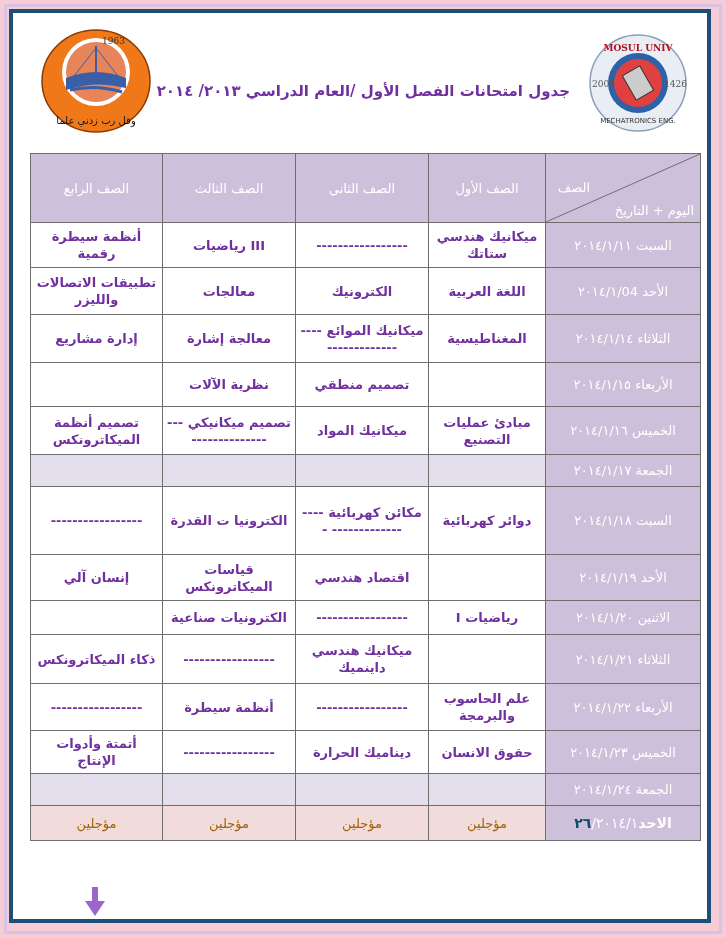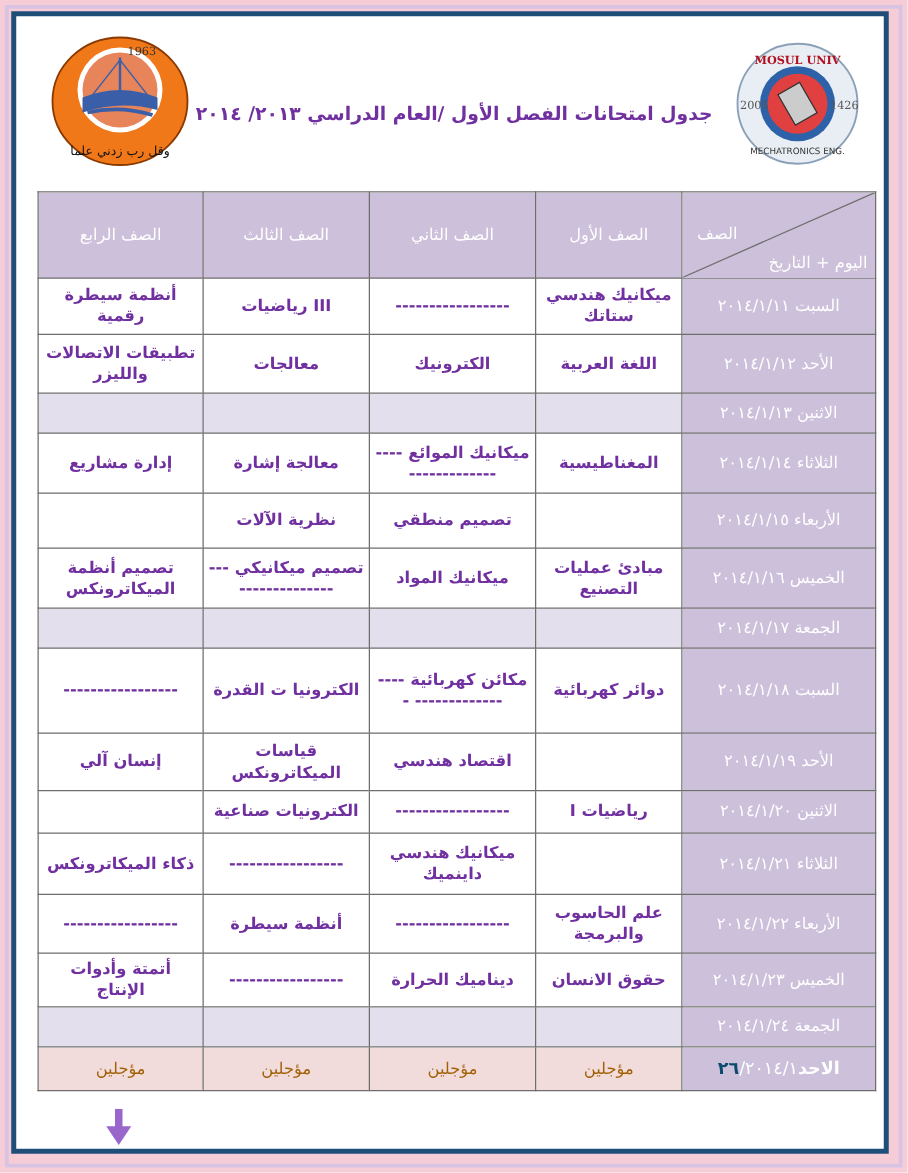--- a/index.html
+++ b/index.html
@@ -25,21 +25,21 @@
     border:1px solid #6e6e6e; text-align:center; vertical-align:middle;
     font-family:"DejaVu Sans", sans-serif; padding:0 4px; overflow:hidden;
   }
   .hdr td { background:#ccc0da; color:#ffffff; font-size:13px; height:68px; }
   .day-cell { background:#ccc0da; color:#ffffff; font-size:13px; }
   .subj { background:#ffffff; color:#7030a0; font-weight:bold; font-size:13px; line-height:17px; }
   .holiday td.subj { background:#e4dfec; }
   .postponed td.subj { background:#f2dcdb; color:#a16207; font-weight:normal; }
   .diag-cell { position:relative; padding:0 !important; }
   .diag-cell svg { position:absolute; left:0; top:0; width:100%; height:100%; }
-  .diag-top { position:absolute; left:8px; top:26px; font-size:13px; color:#fff; }
+  .diag-top { position:absolute; left:8px; top:26px; font-size:13px; color:#fff;font-family:Liberation Serif, serif; }
   .diag-bottom { position:absolute; right:6px; bottom:4px; font-size:13px; color:#fff; }
   .red-digit { color:#0c4a6e; font-weight:bold; }
   .arrow { position:absolute; left:84px; top:887px; }
 </style>
 </head>
 <body>
 
 <div class="frame-lav"></div>
 <div class="frame-pink"></div>
 <div class="frame-blue"></div>
@@ -97,32 +97,25 @@
   </tr>
 
   <tr style="height:45px">
     <td class="day-cell">السبت ٢٠١٤/١/١١</td>
     <td class="subj">ميكانيك هندسي ستاتك</td>
     <td class="subj">-----------------</td>
     <td class="subj">III رياضيات</td>
     <td class="subj">أنظمة سيطرة رقمية</td>
   </tr>
   <tr style="height:47px">
-    <td class="day-cell">الأحد ٢٠١٤/١/١٢</td>
+    <td class="day-cell">الأحد ٢٠١٤/١/04</td>
     <td class="subj">اللغة العربية</td>
     <td class="subj">الكترونيك</td>
     <td class="subj">معالجات</td>
     <td class="subj">تطبيقات الاتصالات والليزر</td>
-  </tr>
-  <tr class="holiday" style="height:32px">
-    <td class="day-cell">الاثنين ٢٠١٤/١/١٣</td>
-    <td class="subj"></td>
-    <td class="subj"></td>
-    <td class="subj"></td>
-    <td class="subj"></td>
   </tr>
   <tr style="height:48px">
     <td class="day-cell">الثلاثاء ٢٠١٤/١/١٤</td>
     <td class="subj">المغناطيسية</td>
     <td class="subj">ميكانيك الموائع -----------------</td>
     <td class="subj">معالجة إشارة</td>
     <td class="subj">إدارة مشاريع</td>
   </tr>
   <tr style="height:44px">
     <td class="day-cell">الأربعاء ٢٠١٤/١/١٥</td>

